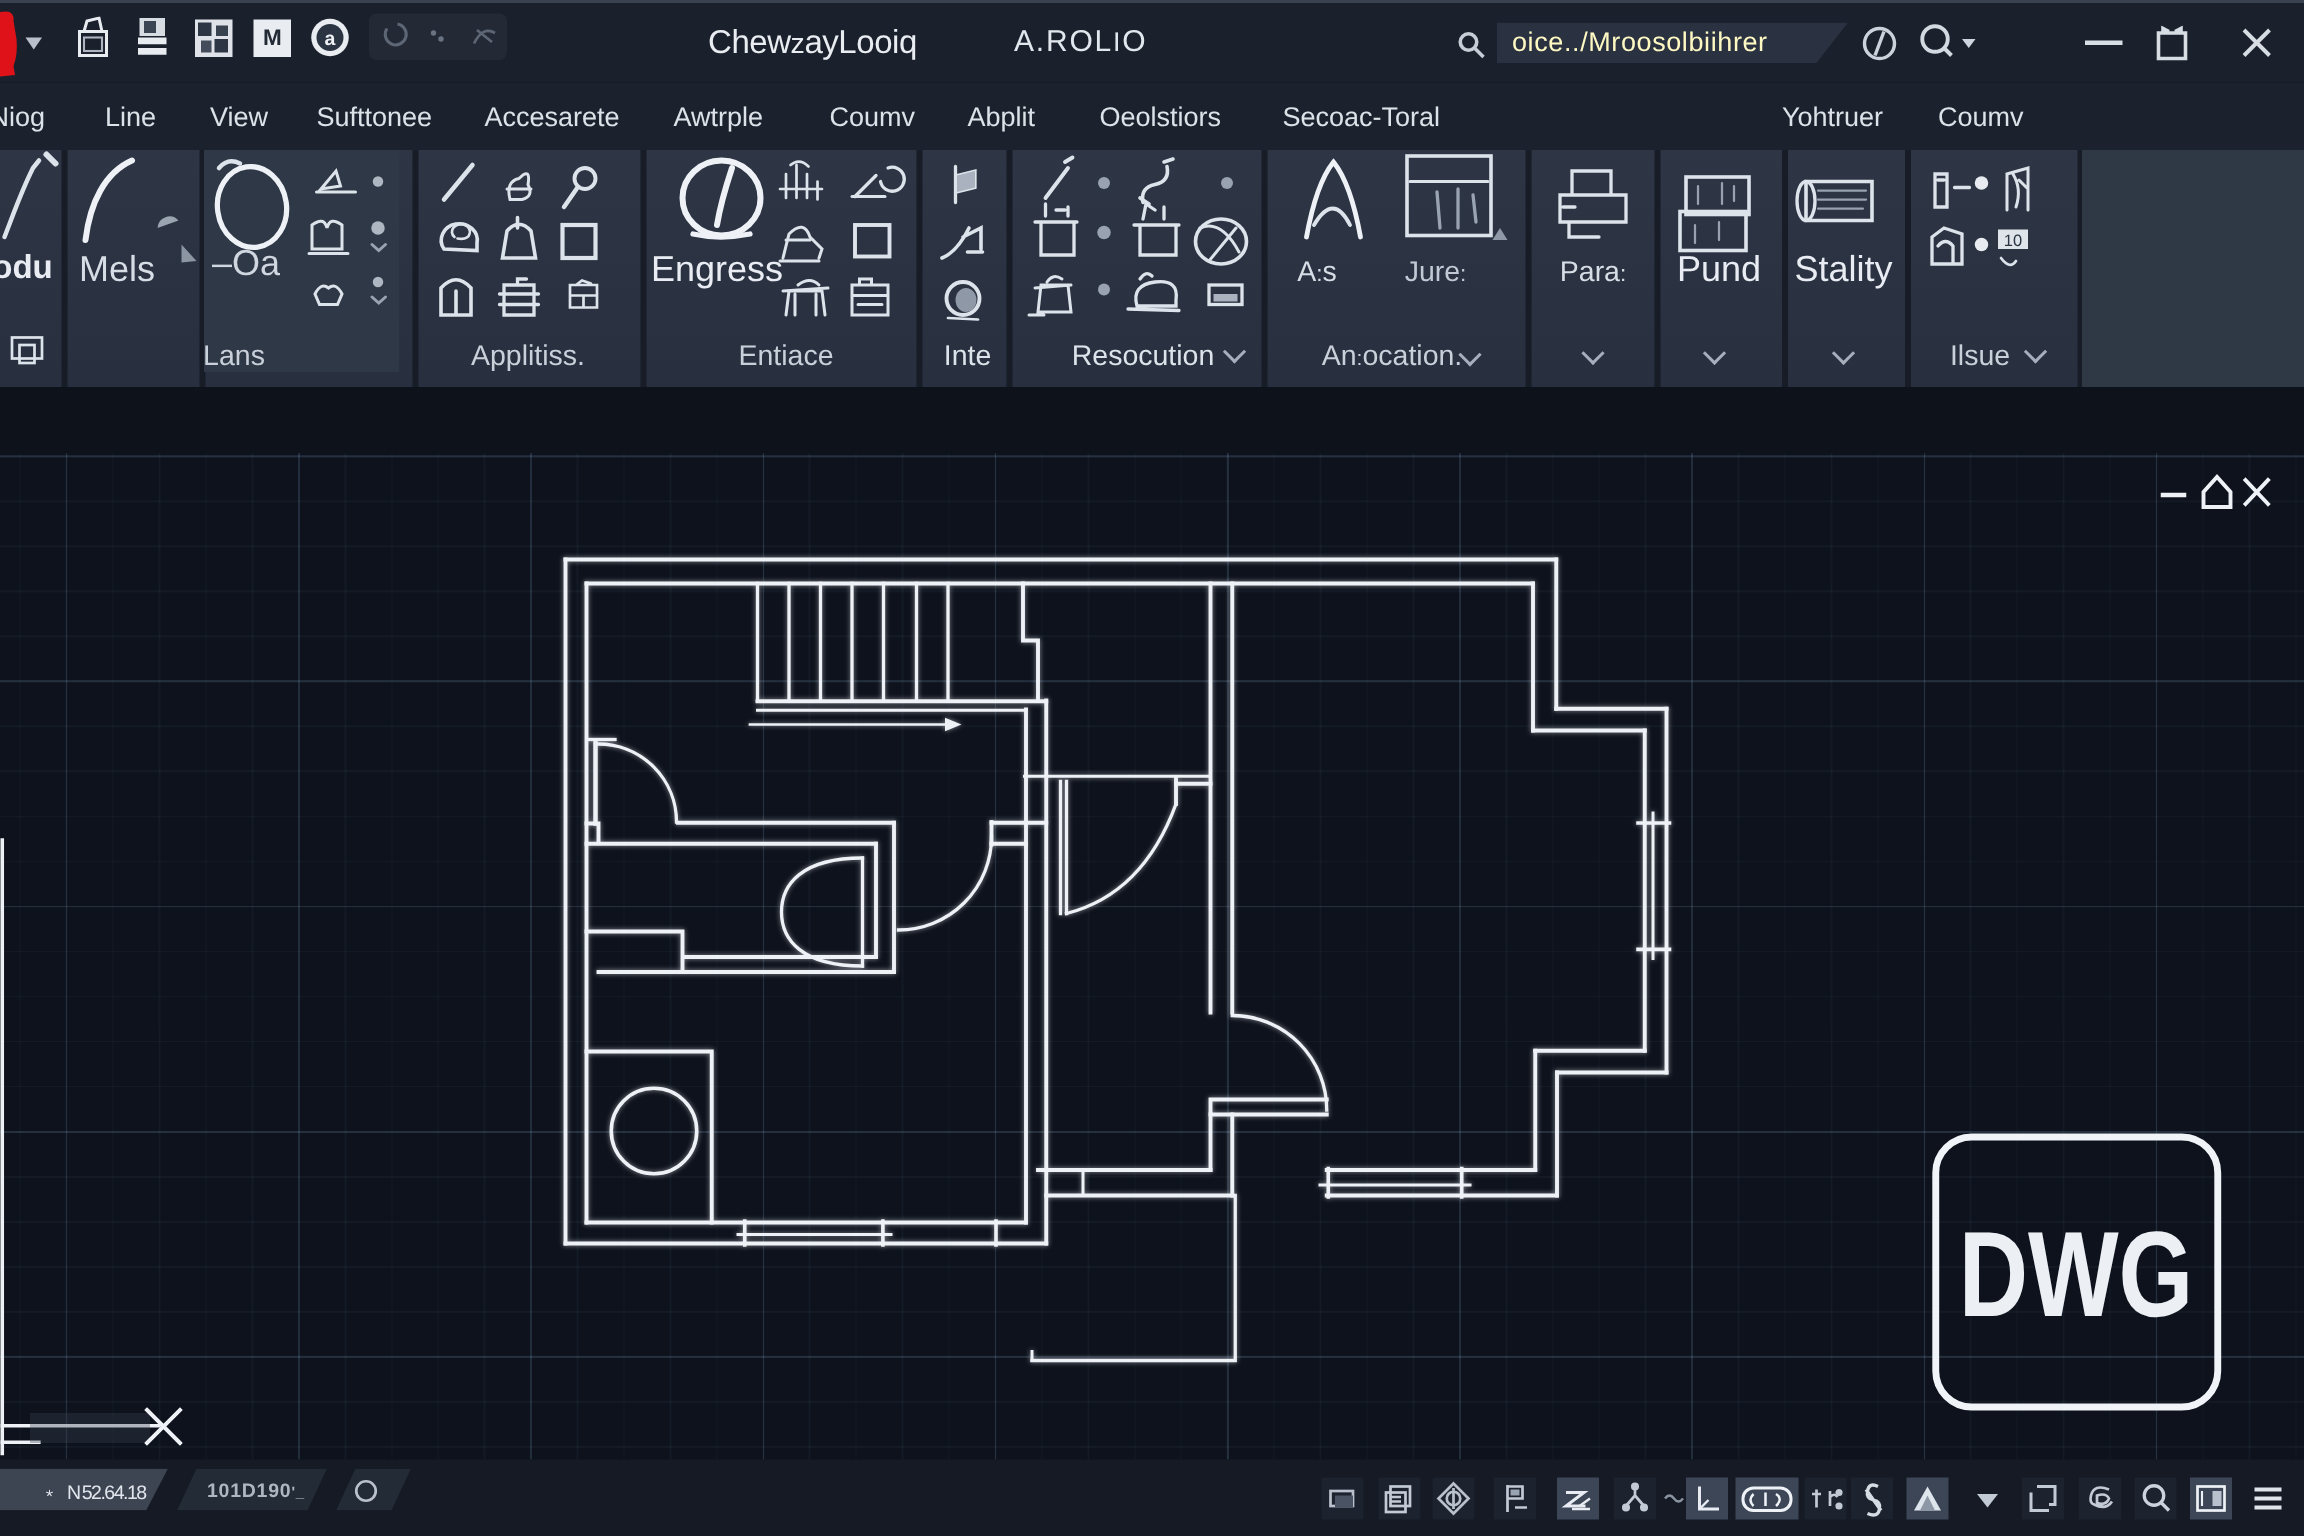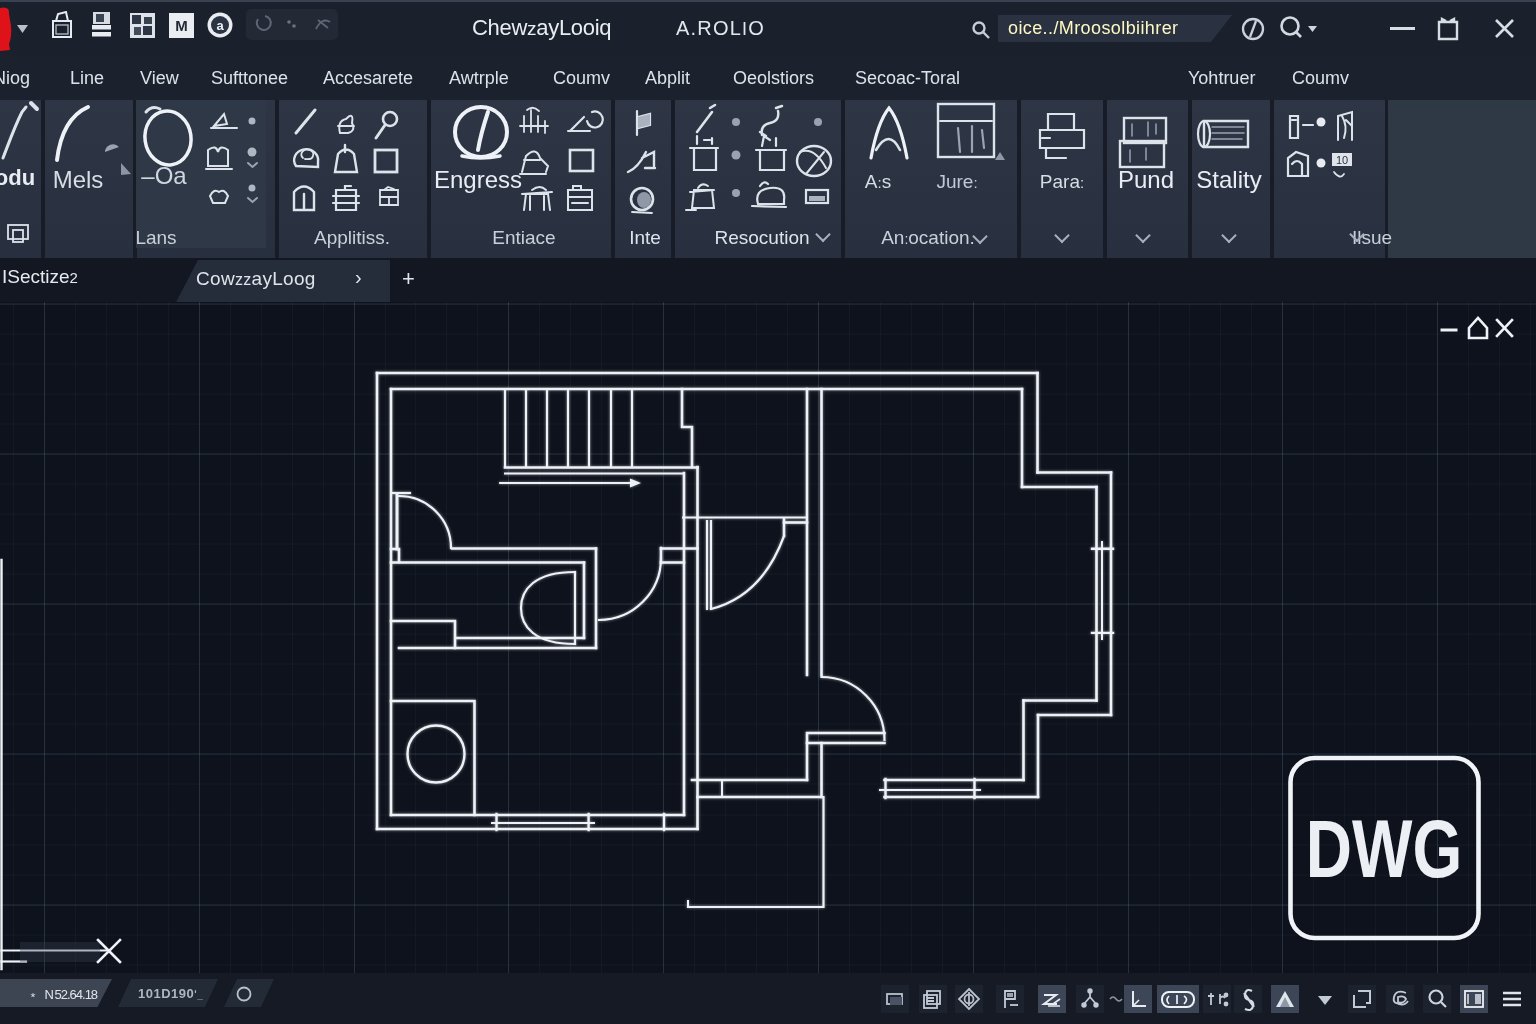--- a/index.html
+++ b/index.html
@@ -253,32 +253,24 @@
     <div class="blabel" style="left:878px;top:70px;font-size:19px;color:#d7dde5;">A<span style="font-size:15px">:</span>s</div>
     <div class="blabel" style="left:957px;top:70px;font-size:19px;color:#c2c9d4;">Jure<span style="font-size:15px">:</span></div>
     <div class="plabel" style="left:928px;">An<span style="font-size:14px">:</span>ocation.</div>
     <div class="chev" style="left:980px;top:131px;"></div>
     <div class="blabel" style="left:1062px;top:70px;font-size:19px;color:#d7dde5;">Para<span style="font-size:15px">:</span></div>
     <div class="chev" style="left:1062px;top:130px;"></div>
     <div class="blabel" style="left:1146px;top:68px;">Pund</div>
     <div class="chev" style="left:1143px;top:130px;"></div>
     <div class="blabel" style="left:1229px;top:68px;">Stality</div>
     <div class="chev" style="left:1229px;top:130px;"></div>
-    <div class="plabel" style="left:1372px;">Ilsue</div>
+    <div class="plabel" style="left:1320px;">Ilsue</div>
     <div class="chev" style="left:1357px;top:129px;"></div>
   </div>
 
-  <div class="abs" id="tabbar">
-    <div class="abs" style="left:2px;top:8px;font-size:19px;color:#e6eaef;">ISectize<span style="font-size:15px">2</span></div>
-    <div class="abs" style="left:176px;top:2px;width:214px;height:42px;background:#252d3a;
-         clip-path:polygon(22px 0,100% 0,100% 100%,0 100%);"></div>
-    <div class="abs" style="left:196px;top:10px;font-size:19px;color:#dfe4eb;letter-spacing:0.3px;">Cow<span style="font-size:16px">z</span><span style="font-size:16px">z</span>ayLoog</div>
-    <div class="abs" style="left:355px;top:8px;font-size:20px;color:#dfe4eb;">›</div>
-    <div class="abs" style="left:402px;top:8px;font-size:22px;color:#dfe4eb;">+</div>
-  </div>
 
   <div class="abs" id="canvas">
 
     <svg class="abs" style="left:0;top:0" width="1536" height="671" viewBox="0 302 1536 671" fill="none" stroke="#eef2f7" stroke-width="2.4" stroke-linecap="square">
 
       <path d="M1442,330 H1456" stroke-width="3"></path>
       <path d="M1469,338 v-10 l9,-10 l9,10 v10 z" stroke-width="2.6"></path>
       <path d="M1497,320 L1512,336 M1497,336 L1512,320" stroke-width="2.6"></path>
 
       <defs>

